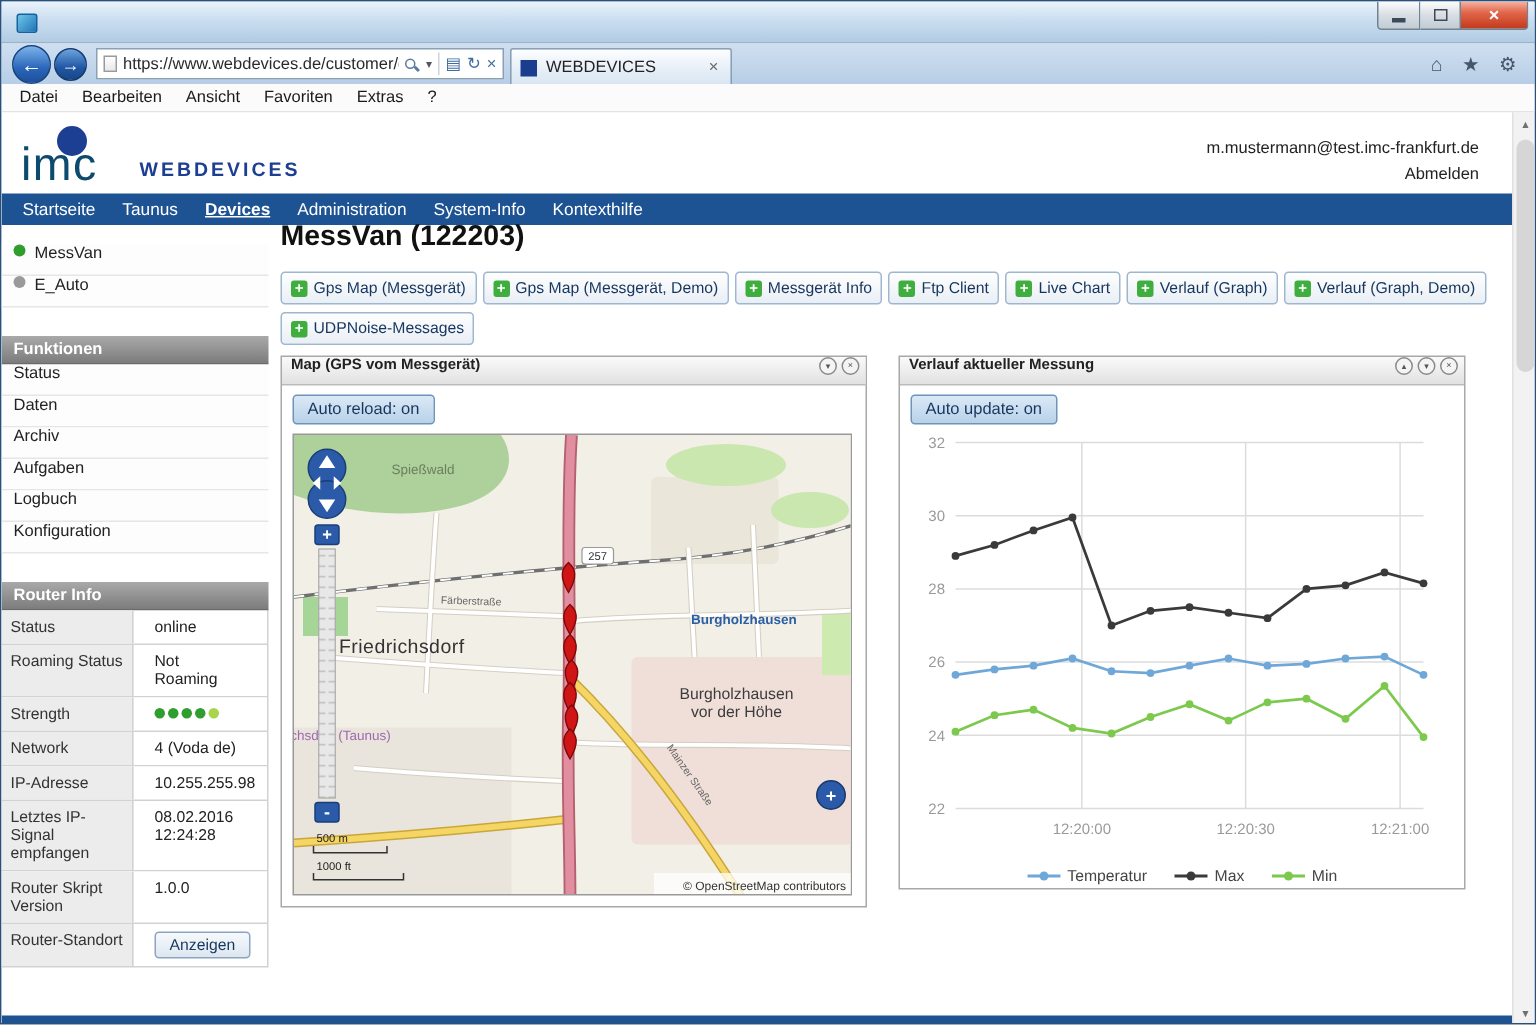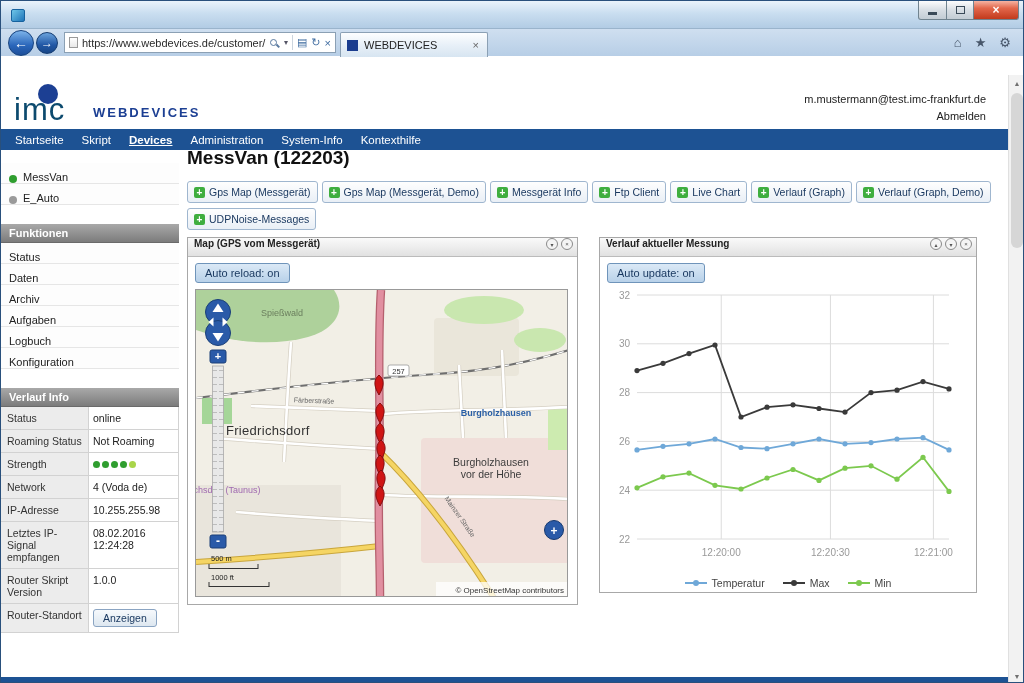--- a/index.html
+++ b/index.html
@@ -48,26 +48,26 @@
 .user-block{position:absolute;right:22px;top:18px;text-align:right;font-size:11px;color:#222}
 .logout{display:block;margin-top:5px}
 .topnav{position:absolute;left:0;top:54px;width:1007px;height:21px;background:#1d5293;display:flex;align-items:center;padding-left:5px}
 .nav-item{color:#fff;font-size:11.5px;padding:0 9px;white-space:nowrap}
 .nav-item.active{text-decoration:underline;font-weight:bold}
 
 
 .sidebar{position:absolute;left:0;top:75px;width:178px}
 .side-header{height:19px;background:linear-gradient(#a9a9a9,#7c7c7c);color:#fff;font-size:11px;font-weight:bold;line-height:19px;padding-left:8px;border-bottom:1px solid #6a6a6a}
 .sp13{height:13px}.sp19{height:19px}
-.side-item{height:21px;font-size:11px;color:#222;padding-left:8px;border-bottom:1px solid #e6e6e6;background:#fdfdfd;display:flex;align-items:flex-end}
+.side-item{height:21px;font-size:11px;color:#222;padding-left:8px;border-bottom:1px solid #e6e6e6;background:#fdfdfd;display:flex;align-items:flex-start}
 .dev-dot{width:8px;height:8px;border-radius:50%;margin-right:6px;flex:0 0 auto}
 .router-table{border-right:1px solid #d2d2d2}
 .router-row{display:flex;border-bottom:1px solid #d2d2d2;font-size:10.5px;background:#fff}
 .router-label{width:88px;background:#ececec;border-right:1px solid #d2d2d2;padding:5px 6px;color:#333;flex:0 0 auto}
-.router-value{flex:1;padding:5px 4px;color:#222;overflow:hidden}
+.router-value{flex:1;padding:5px 14px;color:#222;overflow:hidden}
 .sdot{display:inline-block;width:7px;height:7px;border-radius:50%;margin-right:2px}
 .btn-small{display:inline-block;font-size:10.5px;padding:2px 9px;border:1px solid #8aa4c2;border-radius:3px;background:linear-gradient(#f6f9fc,#dde7f0);color:#17365e}
 
 
 .page-title{position:absolute;left:186px;top:72px;font-size:19px;font-weight:bold;color:#111}
 .toolbar{position:absolute;left:186px;top:106px;width:805px;display:flex;flex-wrap:wrap;gap:5px 4px}
 .tb-btn{display:inline-flex;align-items:center;gap:4px;height:22px;padding:0 6px;border:1px solid #9fb6cf;border-radius:3px;background:linear-gradient(#fefefe,#e9eff6);font-size:10.5px;color:#17365e;white-space:nowrap}
 .plus-icon{width:11px;height:11px;border-radius:2px;background:#3fae3f;color:#fff;font-size:10px;font-weight:bold;line-height:11px;text-align:center;flex:0 0 auto}
 .panel{position:absolute;border:1px solid #a8a8a8;background:#fff}
 .panel.map{left:186px;top:162px;width:391px;height:368px}
@@ -122,35 +122,43 @@
       <span class="tab-title">WEBDEVICES</span>
       <span class="tab-close">×</span>
     </div>
     <div class="browser-actions">
       <span>⌂</span>
       <span>★</span>
       <span>⚙</span>
     </div>
   </div>
 
+  <div class="menubar">
+    <span class="menu-item">Datei</span>
+    <span class="menu-item">Bearbeiten</span>
+    <span class="menu-item">Ansicht</span>
+    <span class="menu-item">Favoriten</span>
+    <span class="menu-item">Extras</span>
+    <span class="menu-item">?</span>
+  </div>
 
   <div class="page">
 
     <span class="logo-dot"></span>
     <span class="logo-text">imc</span>
     <span class="brand-name">WEBDEVICES</span>
 
     <div class="user-block">
       <span>m.mustermann@test.imc-frankfurt.de</span>
       <span class="logout">Abmelden</span>
     </div>
 
     <div class="topnav">
       <span class="nav-item">Startseite</span>
-      <span class="nav-item">Skript</span>
+      <span class="nav-item">Taunus</span>
       <span class="nav-item active">Devices</span>
       <span class="nav-item">Administration</span>
       <span class="nav-item">System-Info</span>
       <span class="nav-item">Kontexthilfe</span>
     </div>
 
     <div class="sidebar">
       <div class="sp13"></div>
       <div class="side-item">
         <span class="dev-dot" style="background:#2f9e2f"></span>
@@ -162,21 +170,21 @@
       </div>
       <div class="sp19"></div>
       <div class="side-header">Funktionen</div>
       <div class="side-item">Status</div>
       <div class="side-item">Daten</div>
       <div class="side-item">Archiv</div>
       <div class="side-item">Aufgaben</div>
       <div class="side-item">Logbuch</div>
       <div class="side-item">Konfiguration</div>
       <div class="sp19"></div>
-      <div class="side-header">Verlauf Info</div>
+      <div class="side-header">Router Info</div>
       <div class="router-table">
         <div class="router-row">
           <div class="router-label">Status</div>
           <div class="router-value">online</div>
         </div>
         <div class="router-row">
           <div class="router-label">Roaming Status</div>
           <div class="router-value">Not Roaming</div>
         </div>
         <div class="router-row">

